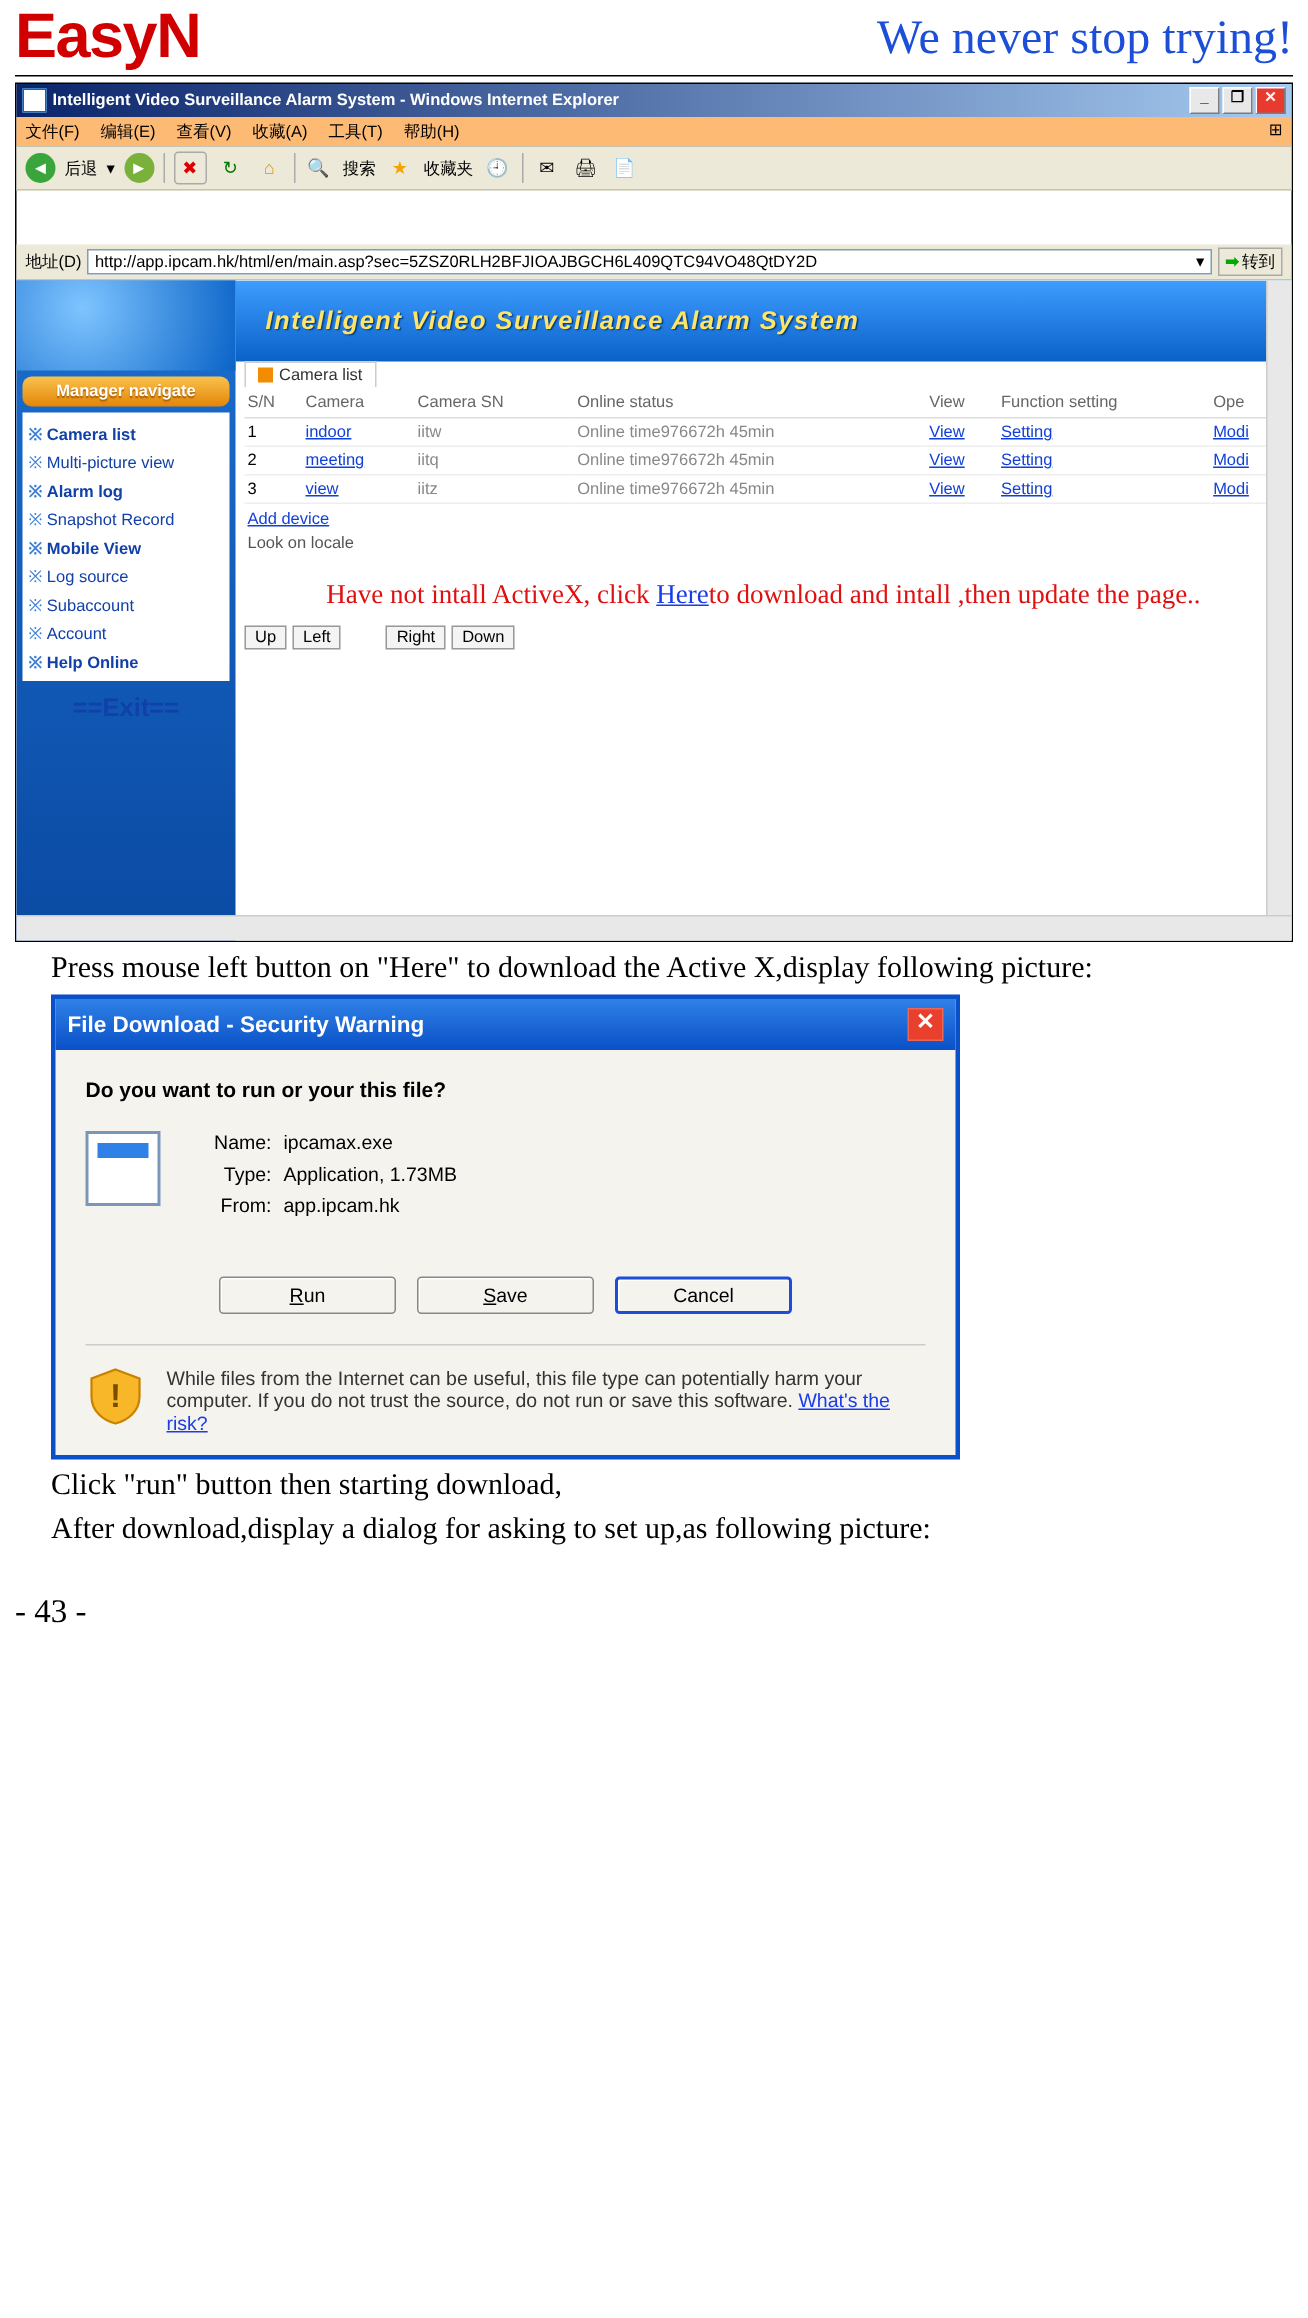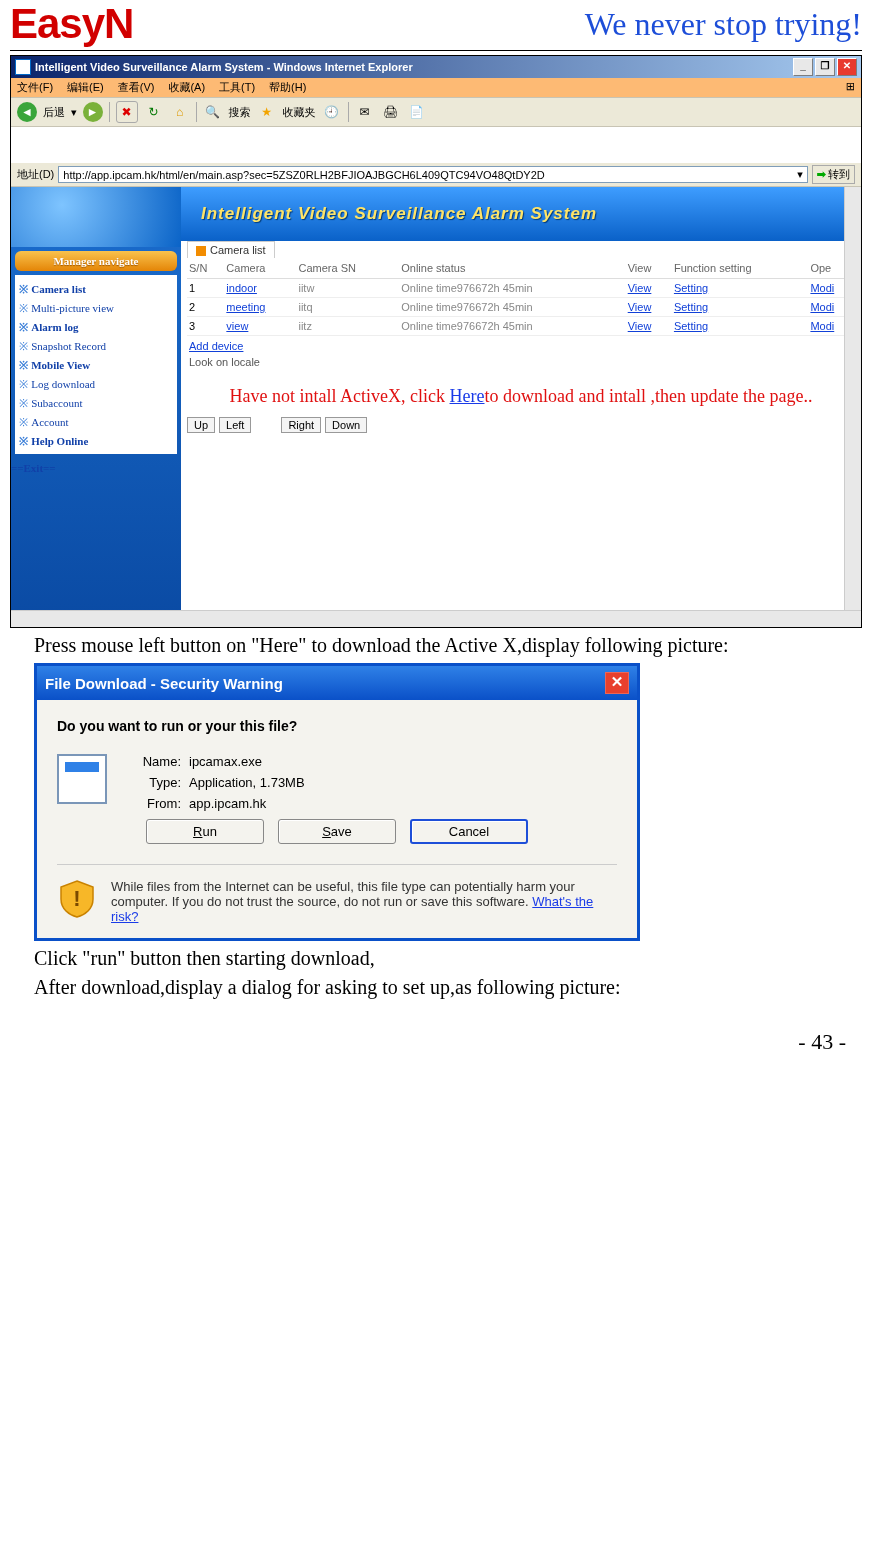--- a/index.html
+++ b/index.html
@@ -111,43 +111,42 @@
     flex:1; background:#fff; border:1px solid #7f9db9;
     padding:1px 4px; font-size:11px; color:#000;
     display:flex; justify-content:space-between; align-items:center;
   }
   .go-btn { background:#ece9d8; border:1px solid #aaa; padding:1px 4px; color:#000; display:flex; gap:2px; align-items:center; }
   .go-arrow{ color:#0a0; font-weight:bold; }
   .ie-body {
     display:flex; height:440px; position:relative; background:#fff;
   }
   .ie-sidebar {
-    width:170px;
+    width:146px;
     background: linear-gradient(to bottom, #1b6ecf, #0a4aa3);
-    font-family: Liberation Serif, serif;
   }
   .sidebar-head {
     height:60px;
     background: radial-gradient(circle at 30% 30%, #7ec4ff, #0a63c7);
     position:relative;
   }
   .nav-badge{
     margin:4px; padding:4px;
     background: linear-gradient(#f9c24d,#e48507);
     border-radius:6px; color:#fff; font-weight:bold;
     font-size:11px; text-align:center;
     text-shadow:0 1px 1px #a35a00;
   }
   .nav-list {
     background:#fff; margin:4px; padding:4px; font-size:11px;
   }
   .nav-item { padding:2px 0; color:#1140a8; }
   .nav-item.bold{ font-weight:bold; }
   .nav-bullet{ color:#3b7fd8; margin-right:3px; }
-  .nav-exit{ color:#1140a8; font-weight:bold; margin-top:8px; font-size:11px;}
+  .nav-exit{ text-align:center; color:#1140a8; font-weight:bold; margin-top:8px; font-size:17px;}
   .ie-main { flex:1; overflow:hidden; }
   .main-banner {
     height:54px;
     background: linear-gradient(to bottom,#3e9dff,#0a61c8);
     display:flex; align-items:center; padding-left:20px;
     color:#ffe467; font-weight:bold; font-style:italic;
     font-size:17px; text-shadow:1px 1px 1px #003a7a;
     font-family: Arial, sans-serif;
     letter-spacing:1px;
   }
@@ -190,39 +189,39 @@
   .dlg-title{
     background: linear-gradient(to bottom,#2f81e7,#0a50c8);
     color:#fff; font-weight:bold; padding:6px 8px;
     display:flex; justify-content:space-between; align-items:center;
     font-size:15px;
   }
   .dlg-close{ width:22px; height:20px; background:#e8402d; color:#fff;
     text-align:center; font-weight:bold; border:1px solid #fff3; line-height:18px;}
   .dlg-body{ padding:18px 20px 14px 20px;}
   .dlg-q{ font-weight:bold; font-size:14px; margin-bottom:20px;}
-  .dlg-info{ display:flex; gap:16px; align-items:flex-start; margin-bottom:8px;}
+  .dlg-info{ display:flex; gap:16px; align-items:flex-start; margin-bottom:40px;}
   .file-icon{ width:46px; height:46px; border:2px solid #7a96b8; background:#fff; position:relative;}
   .file-icon::before{ content:""; position:absolute; top:6px; left:6px; right:6px; height:10px; background:#2f81e7;}
   .kv{ display:grid; grid-template-columns:58px auto; row-gap:6px; column-gap:8px; font-size:13px;}
   .kv .k{ text-align:right; color:#000;}
   .dlg-btns{ display:flex; gap:14px; justify-content:center; margin-bottom:20px;}
   .dlg-btn{
     min-width:96px; padding:4px 10px; background:#f4f3ee;
     border:1px solid #888; border-radius:3px; text-align:center;
     box-shadow: inset 1px 1px 0 #fff;
   }
   .dlg-btn u{ text-decoration:underline;}
   .dlg-btn.focus{ border:2px solid #1d4ed8; padding:3px 9px;}
   .dlg-hr{ border:none; border-top:1px solid #ccc; margin:0 0 14px 0;}
   .dlg-warn{ display:flex; gap:14px; align-items:flex-start; font-size:13px; color:#333;}
   .shield{ width:40px; height:40px; position:relative;}
   .shield svg{ width:40px; height:40px;}
   .risk{ color:#1a3be8; text-decoration:underline;}
-  .pagenum{ text-align:right; font-size:22px; margin:30px 16px 16px 0;}
+  .pagenum{ text-align:left; font-size:22px; margin:30px 16px 16px 0;}
 </style>
 </head>
 <body>
 
 <div class="page">
   <div class="header">
     <div class="logo">EasyN</div>
     <div class="slogan">We never stop trying!</div>
   </div>
 
@@ -284,21 +283,21 @@
     <div class="ie-body">
       <div class="ie-sidebar">
         <div class="sidebar-head"></div>
         <div class="nav-badge">Manager navigate</div>
         <div class="nav-list">
           <div class="nav-item bold"><span class="nav-bullet">※</span><span>Camera list</span></div>
           <div class="nav-item"><span class="nav-bullet">※</span><span>Multi-picture view</span></div>
           <div class="nav-item bold"><span class="nav-bullet">※</span><span>Alarm log</span></div>
           <div class="nav-item"><span class="nav-bullet">※</span><span>Snapshot Record</span></div>
           <div class="nav-item bold"><span class="nav-bullet">※</span><span>Mobile View</span></div>
-          <div class="nav-item"><span class="nav-bullet">※</span><span>Log download</span></div>
+          <div class="nav-item"><span class="nav-bullet">※</span><span>Log source</span></div>
           <div class="nav-item"><span class="nav-bullet">※</span><span>Subaccount</span></div>
           <div class="nav-item"><span class="nav-bullet">※</span><span>Account</span></div>
           <div class="nav-item bold"><span class="nav-bullet">※</span><span>Help Online</span></div>
         </div>
         <div class="nav-exit">==Exit==</div>
       </div>
 
       <div class="ie-main">
         <div class="main-banner">Intelligent Video Surveillance Alarm System</div>
         <div class="cam-panel">

